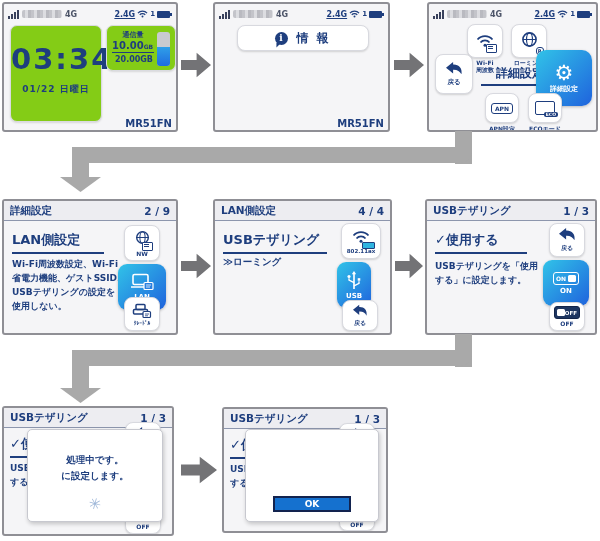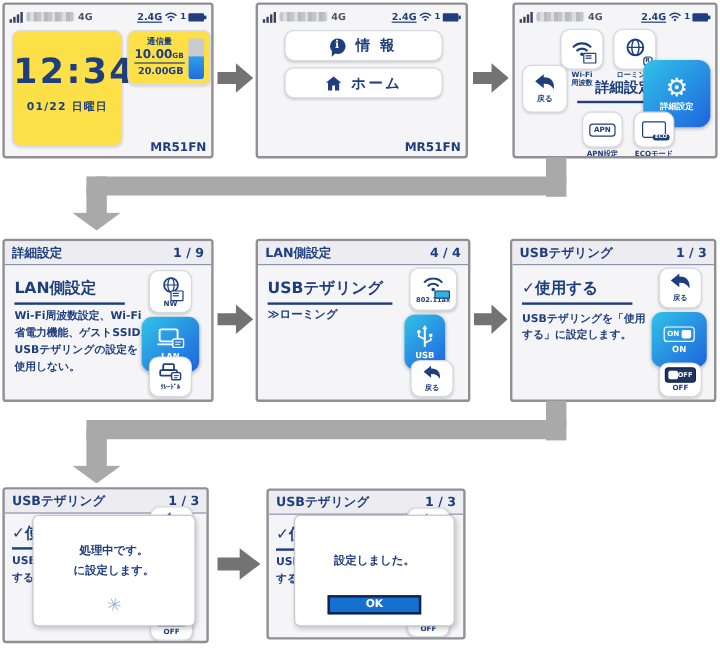--- a/index.html
+++ b/index.html
@@ -25,21 +25,21 @@
   .sig i:nth-child(3){height:7px}.sig i:nth-child(4){height:9px}
   .blur{width:40px;height:8px;margin-right:3px;border-radius:2px;opacity:.75;
         background:repeating-linear-gradient(90deg,#b3b4bb 0 3px,#d4d5da 3px 6px,#a5a6ae 6px 9px);}
   .net{font-size:8px;font-weight:bold;color:#4c5468;}
   .sbr{margin-left:auto;display:flex;align-items:center;gap:2px;}
   .band{font-size:8px;font-weight:bold;color:#1e3e7e;text-decoration:underline;}
   .cnt{font-size:7px;font-weight:bold;color:#1e3e7e;}
   .batt{position:relative;width:13px;height:7px;background:#1e3e7e;border-radius:1px;margin-right:2px;}
   .batt:after{content:"";position:absolute;right:-2px;top:2px;width:2px;height:3px;background:#1e3e7e;}
   
-  .card{position:absolute;background:#fde047;border:1px solid #dadbe0;border-radius:7px;
+  .card{position:absolute;background:#84cc16;border:1px solid #dadbe0;border-radius:7px;
         box-shadow:0 1px 2px rgba(0,0,0,.12);box-sizing:border-box;}
   
   .time{position:absolute;left:0;right:0;top:16px;text-align:center;font-size:29px;font-weight:bold;
         color:#1e3e7e;letter-spacing:2px;}
   .date{position:absolute;left:0;right:0;top:57px;text-align:center;font-size:9px;font-weight:bold;
         color:#1e3e7e;letter-spacing:1px;}
   .clab{position:absolute;left:4px;top:4px;width:44px;text-align:center;font-size:7px;font-weight:bold;color:#1e3e7e;}
   .dused{position:absolute;left:5px;top:14px;font-size:10px;font-weight:bold;color:#1e3e7e;
          border-bottom:1.5px solid #1e3e7e;padding:0 1px 1px 0;}
   .dused small{font-size:6px;}
@@ -151,21 +151,21 @@
         <svg width="11" height="8" viewBox="0 0 18 12">
             <path d="M1.5 4.5a10 10 0 0 1 15 0" fill="none" stroke="#1e3e7e" stroke-width="2"></path>
             <path d="M4.5 7.5a6 6 0 0 1 9 0" fill="none" stroke="#1e3e7e" stroke-width="2"></path>
             <circle cx="9" cy="10.2" r="1.6" fill="#1e3e7e"></circle>
           </svg>
         <span class="cnt">1</span>
         <span class="batt"></span>
       </span>
     </div>
     <div class="card" style="left:6px;top:21px;width:92px;height:97px">
-      <div class="time">12:34</div>
+      <div class="time">03:34</div>
       <div class="date">01/22 日曜日</div>
     </div>
     <div class="card" style="left:102px;top:21px;width:70px;height:46px">
       <div class="clab">通信量</div>
       <div class="dused"><span>10.00</span><small>GB</small></div>
       <div class="dtot">20.00GB</div>
       <div class="gauge">
           <div class="fill"></div>
         </div>
     </div>
@@ -190,26 +190,20 @@
             <circle cx="9" cy="10.2" r="1.6" fill="#1e3e7e"></circle>
           </svg>
         <span class="cnt">1</span>
         <span class="batt"></span>
       </span>
     </div>
     <div class="mbtn" style="top:21px">
       <span class="pin">i</span>
       <span>情 報</span>
     </div>
-    <div class="mbtn" style="top:52px">
-      <svg width="14" height="13" viewBox="0 0 24 22">
-          <path d="M12 1 1 10h3v11h6v-7h4v7h6V10h3z" fill="#1e3e7e"></path>
-        </svg>
-      <span>ホーム</span>
-    </div>
     <div class="model">MR51FN</div>
   </div>
 
   <div class="screen" id="s3">
     <div class="sb">
       <span class="sig">
           <i></i>
           <i></i>
           <i></i>
           <i></i>
@@ -271,21 +265,21 @@
       <span class="ecoic">
           <span>ECO</span>
         </span>
     </div>
     <div class="s3lab" style="left:93px;top:121px;width:46px">ECOモード</div>
   </div>
 
   <div class="screen" id="s4">
     <div class="hdr">
       <span class="t">詳細設定</span>
-      <span class="pg">1 / 9</span>
+      <span class="pg">2 / 9</span>
     </div>
     <div class="btitle">LAN側設定</div>
     <div class="bdesc" style="top:56px">
       <span>Wi-Fi周波数設定、Wi-Fi</span><br><span>省電力機能、ゲストSSID、</span><br>
       <span>USBテザリングの設定を</span><br><span>使用しない。</span>
     </div>
     <div class="rt" style="left:120px;top:24px;width:36px;height:36px">
       <span class="icwrap">
         <svg width="15" height="15" viewBox="0 0 16 16">
             <circle cx="8" cy="8" r="6.2" fill="none" stroke="#1e3e7e" stroke-width="1.5"></circle>
@@ -430,21 +424,20 @@
       <span class="lbl">戻る</span>
     </div>
     <div class="rt" style="left:115px;top:94px;width:36px;height:28px">
       <span class="tgoff">
           <span class="knob"></span>
           <span class="txt">OFF</span>
         </span>
       <span class="lbl">OFF</span>
     </div>
     <div class="dlg" style="left:21px;top:20px;right:7px;bottom:9px">
-      <div class="dtxt" style="margin-top:30px">設定しました。</div>
       <div class="okb">OK</div>
     </div>
   </div>
 
   <div class="arr" style="left:181px;top:51px;width:30px;height:28px"></div>
   <div class="arr" style="left:394px;top:51px;width:30px;height:28px"></div>
   <div class="arr" style="left:181px;top:252px;width:30px;height:28px"></div>
   <div class="arr" style="left:395px;top:252px;width:28px;height:28px"></div>
   <div class="arr" style="left:181px;top:455px;width:36px;height:30px"></div>
 

